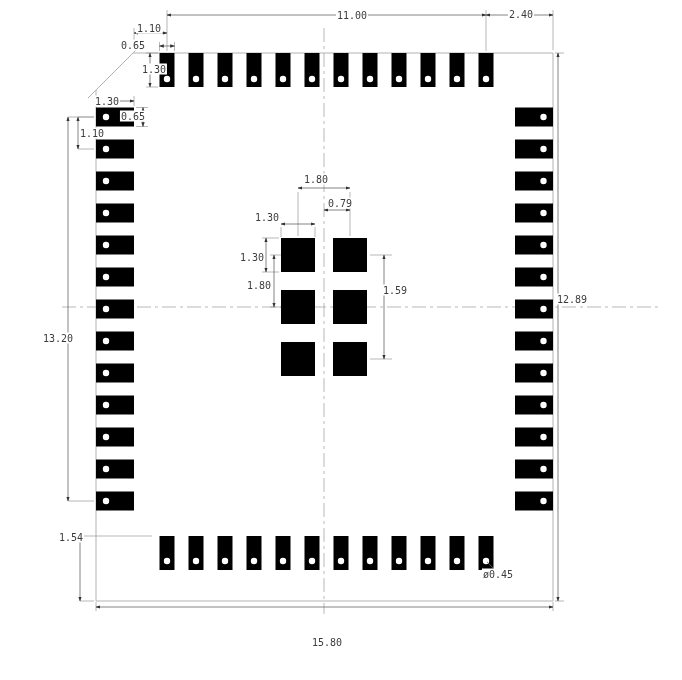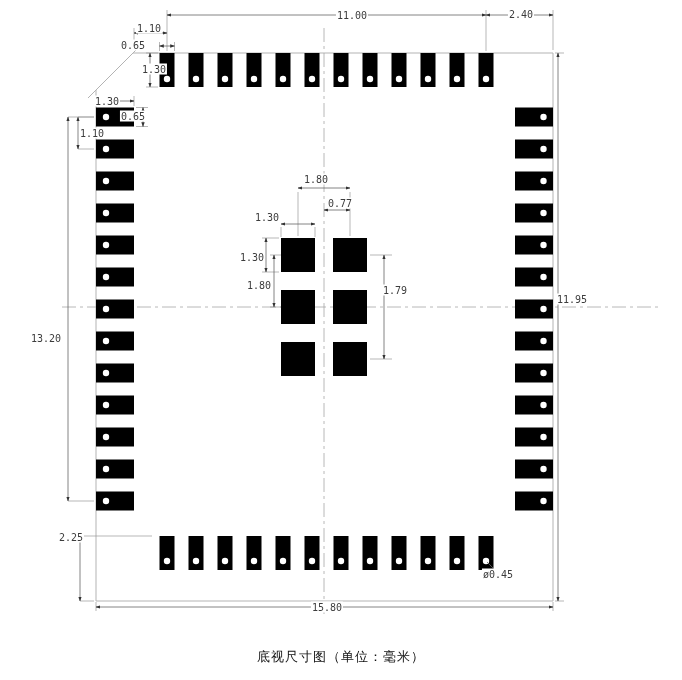--- a/index.html
+++ b/index.html
@@ -213,27 +213,26 @@
 </svg>
 
 <div class="dim" style="left:352px;top:15px">11.00</div>
 <div class="dim" style="left:521px;top:14px">2.40</div>
 <div class="dim" style="left:149px;top:28px">1.10</div>
 <div class="dim" style="left:133px;top:45px">0.65</div>
 <div class="dim" style="left:154px;top:69px">1.30</div>
 <div class="dim" style="left:107px;top:101px">1.30</div>
 <div class="dim" style="left:133px;top:116px">0.65</div>
 <div class="dim" style="left:92px;top:133px">1.10</div>
-<div class="dim" style="left:572px;top:299px">11.95</div>
-<div class="dim" style="left:46px;top:338px">13.20</div>
-<div class="dim" style="left:71px;top:537px">2.25</div>
-<div class="dim" style="left:327px;top:607px">15.80</div>
+<div class="dim" style="left:572px;top:299px">12.89</div>
+<div class="dim" style="left:58px;top:338px">13.20</div>
+<div class="dim" style="left:71px;top:537px">1.54</div>
+<div class="dim" style="left:327px;top:642px">15.80</div>
 <div class="dim" style="left:498px;top:574px">ø0.45</div>
 <div class="dim" style="left:316px;top:179px">1.80</div>
-<div class="dim" style="left:340px;top:203px">0.77</div>
+<div class="dim" style="left:340px;top:203px">0.79</div>
 <div class="dim" style="left:267px;top:217px">1.30</div>
 <div class="dim" style="left:252px;top:257px">1.30</div>
 <div class="dim" style="left:259px;top:285px">1.80</div>
-<div class="dim" style="left:395px;top:290px">1.79</div>
-
-<div class="caption">底视尺寸图（单位：毫米）</div>
+<div class="dim" style="left:395px;top:290px">1.59</div>
+
 
 </div>
 
 </body></html>

